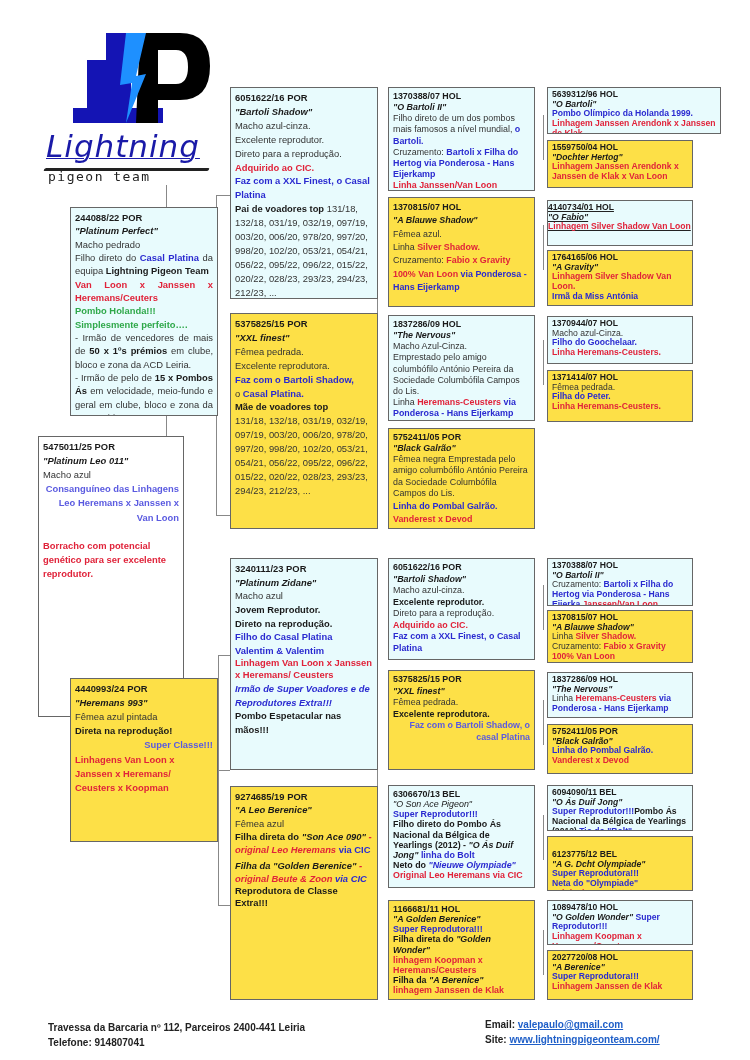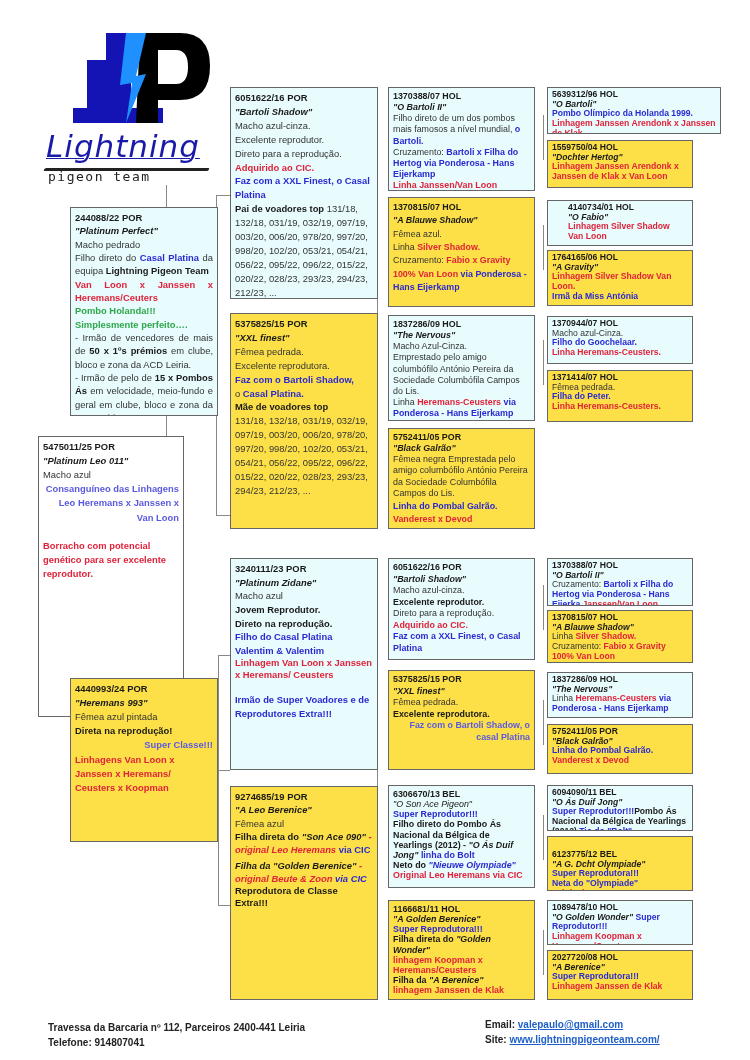--- a/index.html
+++ b/index.html
@@ -121,21 +121,22 @@
 </div>
 
 <div class="box blue-bg lg" style="left:230px;top:558px;width:148px;height:212px;line-height:1.45;">
   <span class="ln b c-black">3240111/23 POR</span>
   <span class="ln b i c-black">"Platinum Zidane"</span>
   <span class="ln c-gray">Macho azul</span>
   <span class="ln b c-black">Jovem Reprodutor.</span>
   <span class="ln b c-black">Direto na reprodução.</span>
   <span class="ln b c-blue">Filho do Casal Platina Valentim &amp; Valentim</span>
   <span class="ln b c-red" style="line-height:1.2;">Linhagem Van Loon x Janssen x Heremans/ Ceusters</span>
-  <span class="ln b c-blue" style="margin-top:13px;">Irmão de Super Voadores e de Reprodutores Extra!!!</span>
+  <span class="ln b c-blue" style="margin-top:2px;font-style:italic;">Irmão de Super Voadores e de Reprodutores Extra!!!</span>
+  <span class="ln b c-black">Pombo Espetacular nas mãos!!!</span>
 </div>
 
 <div class="box pink-bg lg" style="left:230px;top:786px;width:148px;height:214px;line-height:1.42;">
   <span class="ln b c-black">9274685/19 POR</span>
   <span class="ln b i c-black">"A Leo Berenice"</span>
   <span class="ln c-gray">Fêmea azul</span>
   <span class="ln b"><span class="c-black">Filha direta do </span><i class="c-black">"Son Ace 090"</i><i class="c-red"> - original Leo Heremans</i><span class="c-blue"> via CIC</span></span>
   <span class="ln b i" style="margin-top:2px;"><span class="c-black">Filha da "Golden Berenice"</span><span class="c-red"> - original Beute &amp; Zoon</span><span class="c-blue"> via CIC</span></span>
   <span class="ln b c-black" style="line-height:1.2;">Reprodutora de Classe Extra!!!</span>
 </div>
@@ -205,21 +206,21 @@
   <span class="ln b c-blue">Super Reprodutora!!!</span>
   <span class="ln b"><span class="c-black">Filha direta do </span><i class="c-black">"Golden Wonder"</i></span>
   <span class="ln b c-red">linhagem Koopman x Heremans/Ceusters</span>
   <span class="ln b"><span class="c-black">Filha da </span><i class="c-black">"A Berenice"</i></span>
   <span class="ln b c-red">linhagem Janssen de Klak</span>
 </div>
 
 <div id="gen4">
     <div class="box sm blue-bg" style="left: 547px; top: 87px; width: 174px; height: 47px; padding: 2px 4px;"><span class="ln b c-black">5639312/96 HOL</span><span class="ln"><i class="b c-black">"O Bartoli"</i></span><span class="c-blue b">Pombo Olímpico da Holanda 1999.</span><span class="c-red b"> Linhagem Janssen Arendonk x Janssen de Klak.</span></div>
     <div class="box sm pink-bg" style="left: 547px; top: 140px; width: 146px; height: 48px; padding: 2px 4px;"><span class="ln b c-black">1559750/04 HOL</span><span class="ln"><i class="b c-black">"Dochter Hertog"</i></span><span class="c-red b">Linhagem Janssen Arendonk x Janssen de Klak x Van Loon</span></div>
-    <div class="box sm blue-bg" style="left: 547px; top: 200px; width: 146px; height: 46px; padding: 2px 20px;"><span class="ln b c-black">4140734/01 HOL</span><span class="ln"><i class="b c-black">"O Fabio"</i></span><span class="c-red b">Linhagem Silver Shadow Van Loon</span></div>
+    <div class="box sm blue-bg" style="left: 547px; top: 200px; width: 146px; height: 46px; padding: 2px 0; text-decoration: underline;"><span class="ln b c-black">4140734/01 HOL</span><span class="ln"><i class="b c-black">"O Fabio"</i></span><span class="c-red b">Linhagem Silver Shadow Van Loon</span></div>
     <div class="box sm pink-bg" style="left: 547px; top: 250px; width: 146px; height: 56px; padding: 2px 4px;"><span class="ln b c-black">1764165/06 HOL</span><span class="ln"><i class="b c-black">"A Gravity"</i></span><span class="c-red b">Linhagem Silver Shadow Van Loon.</span><span class="c-blue b ln">Irmã da Miss Antónia</span></div>
     <div class="box sm blue-bg" style="left: 547px; top: 316px; width: 146px; height: 48px; padding: 2px 4px;">
       <span class="ln b c-black">1370944/07 HOL</span>
       <span class="c-gray ln">Macho azul-Cinza.</span>
       <span class="c-blue b ln">Filho do Goochelaar.</span>
       <span class="c-red b ln">Linha Heremans-Ceusters.</span>
     </div>
     <div class="box sm pink-bg" style="left: 547px; top: 370px; width: 146px; height: 52px; padding: 2px 4px;">
       <span class="ln b c-black">1371414/07 HOL</span>
       <span class="c-gray ln">Fêmea pedrada.</span>

